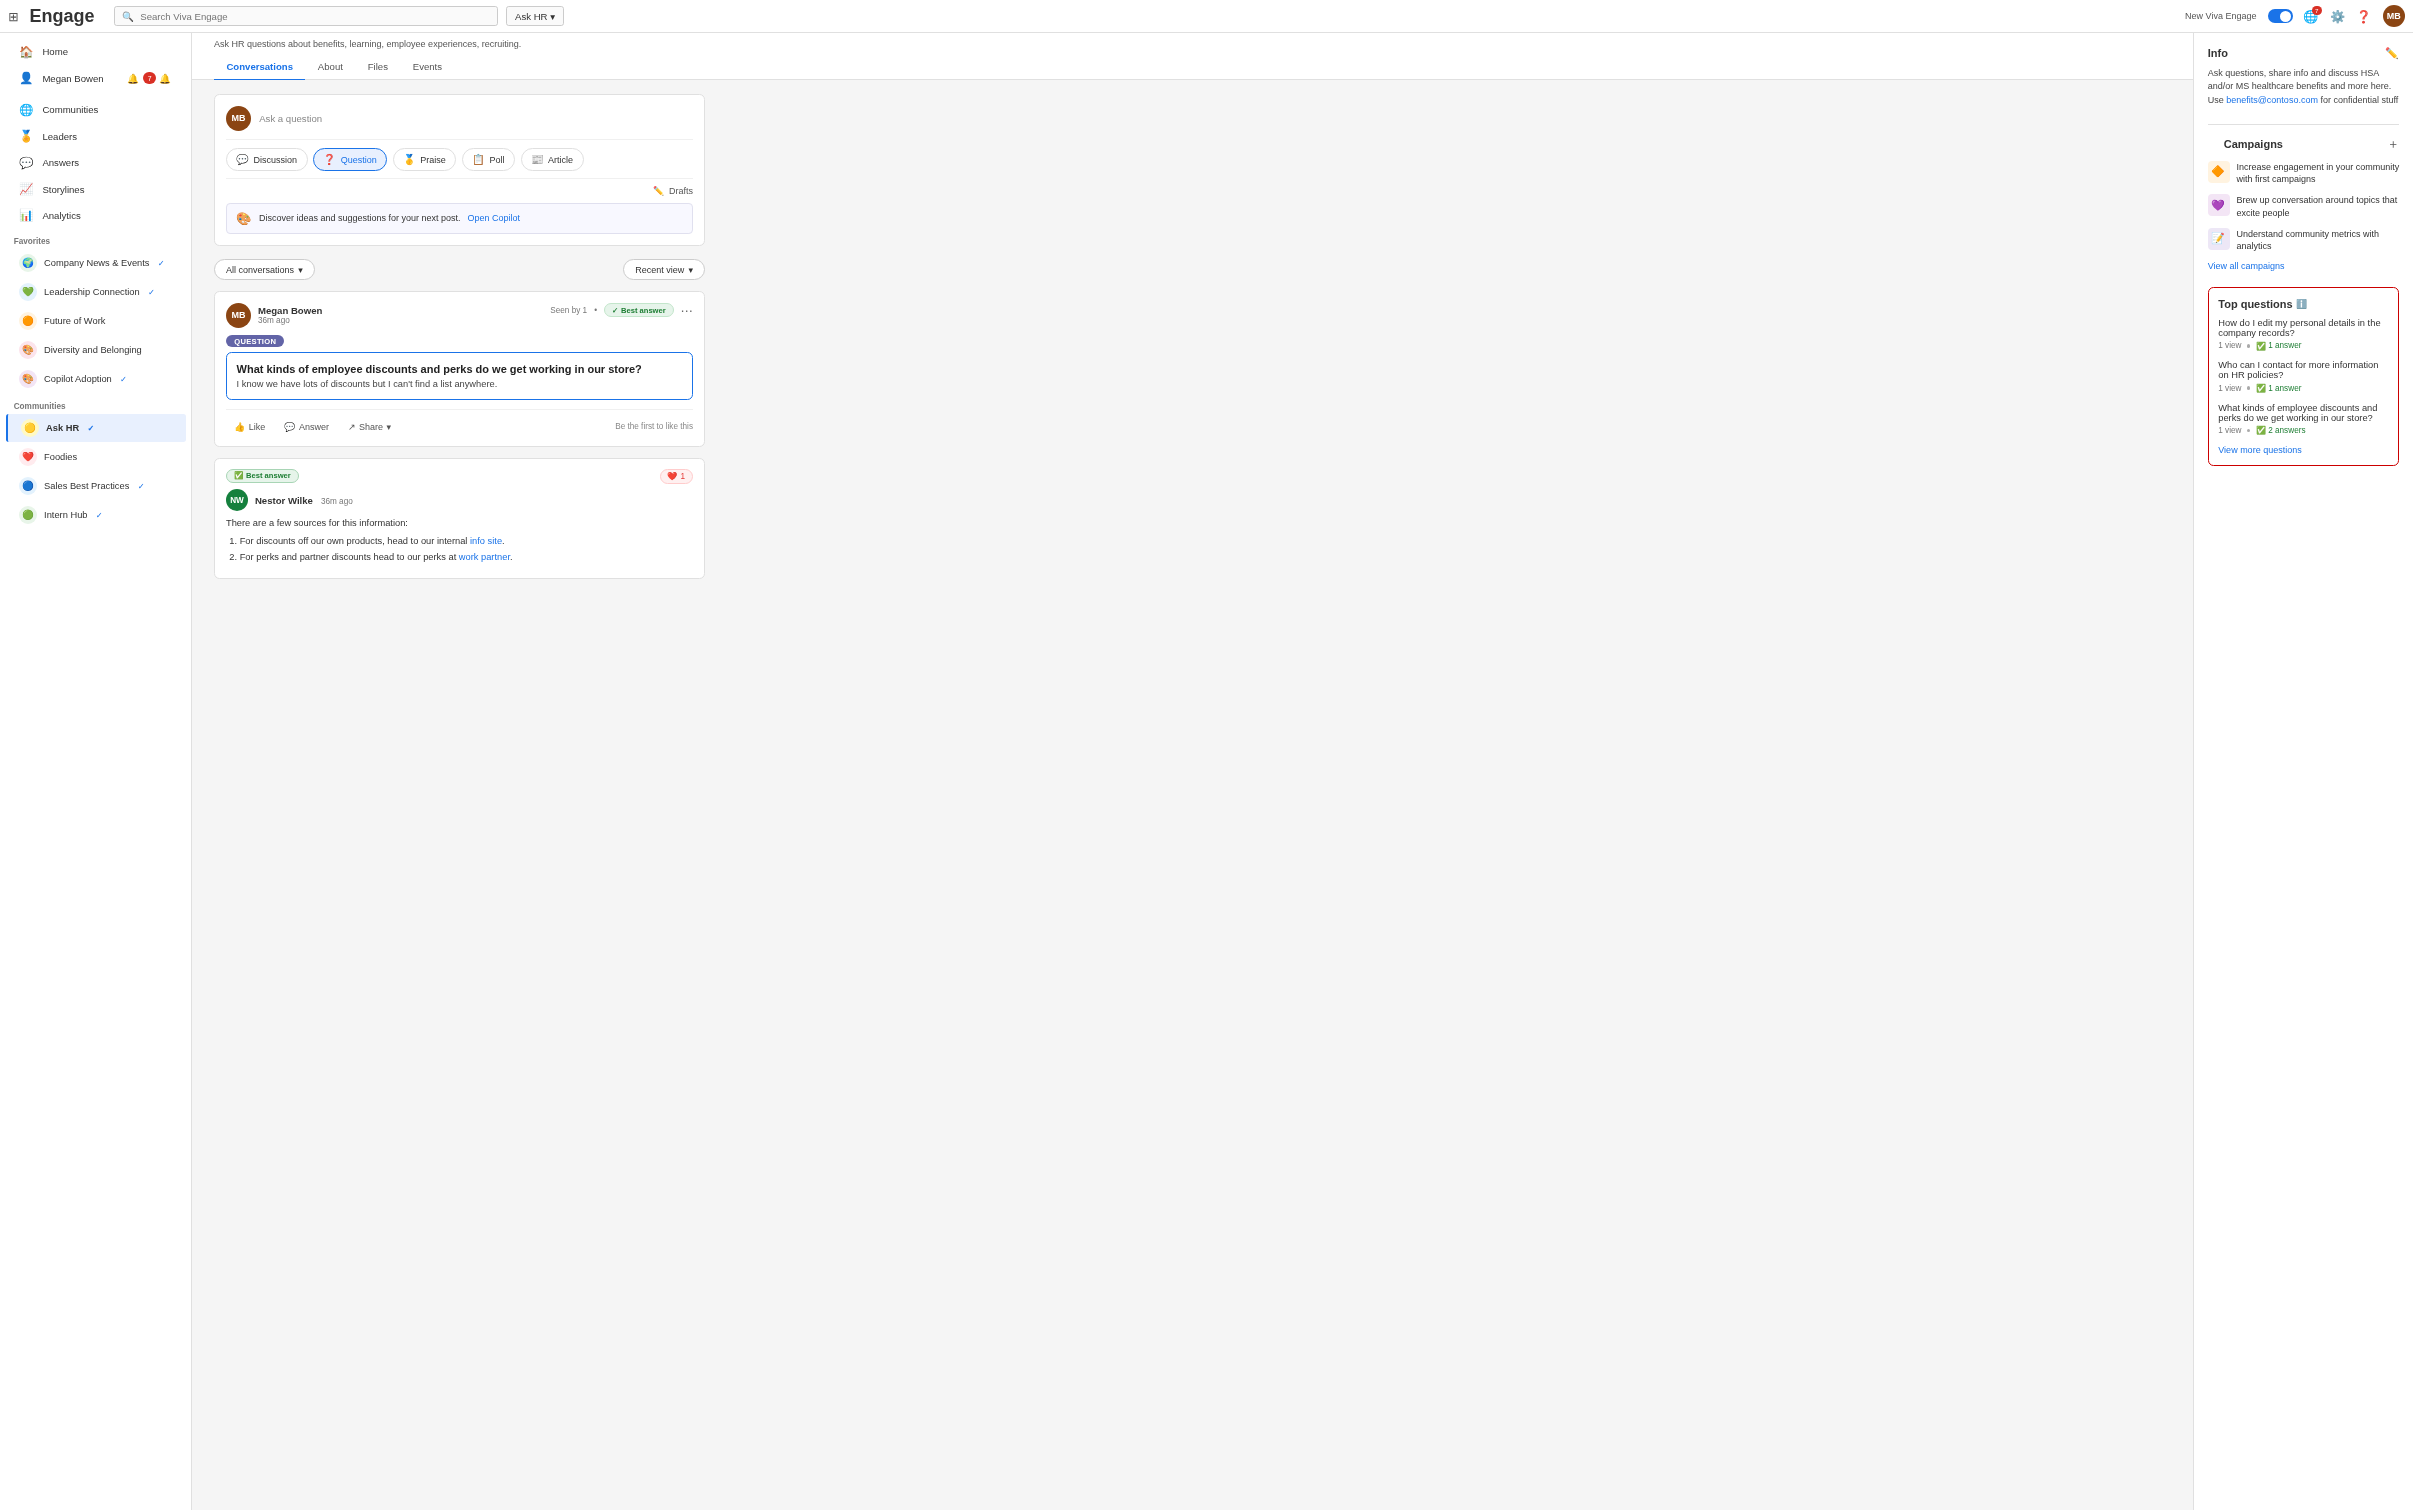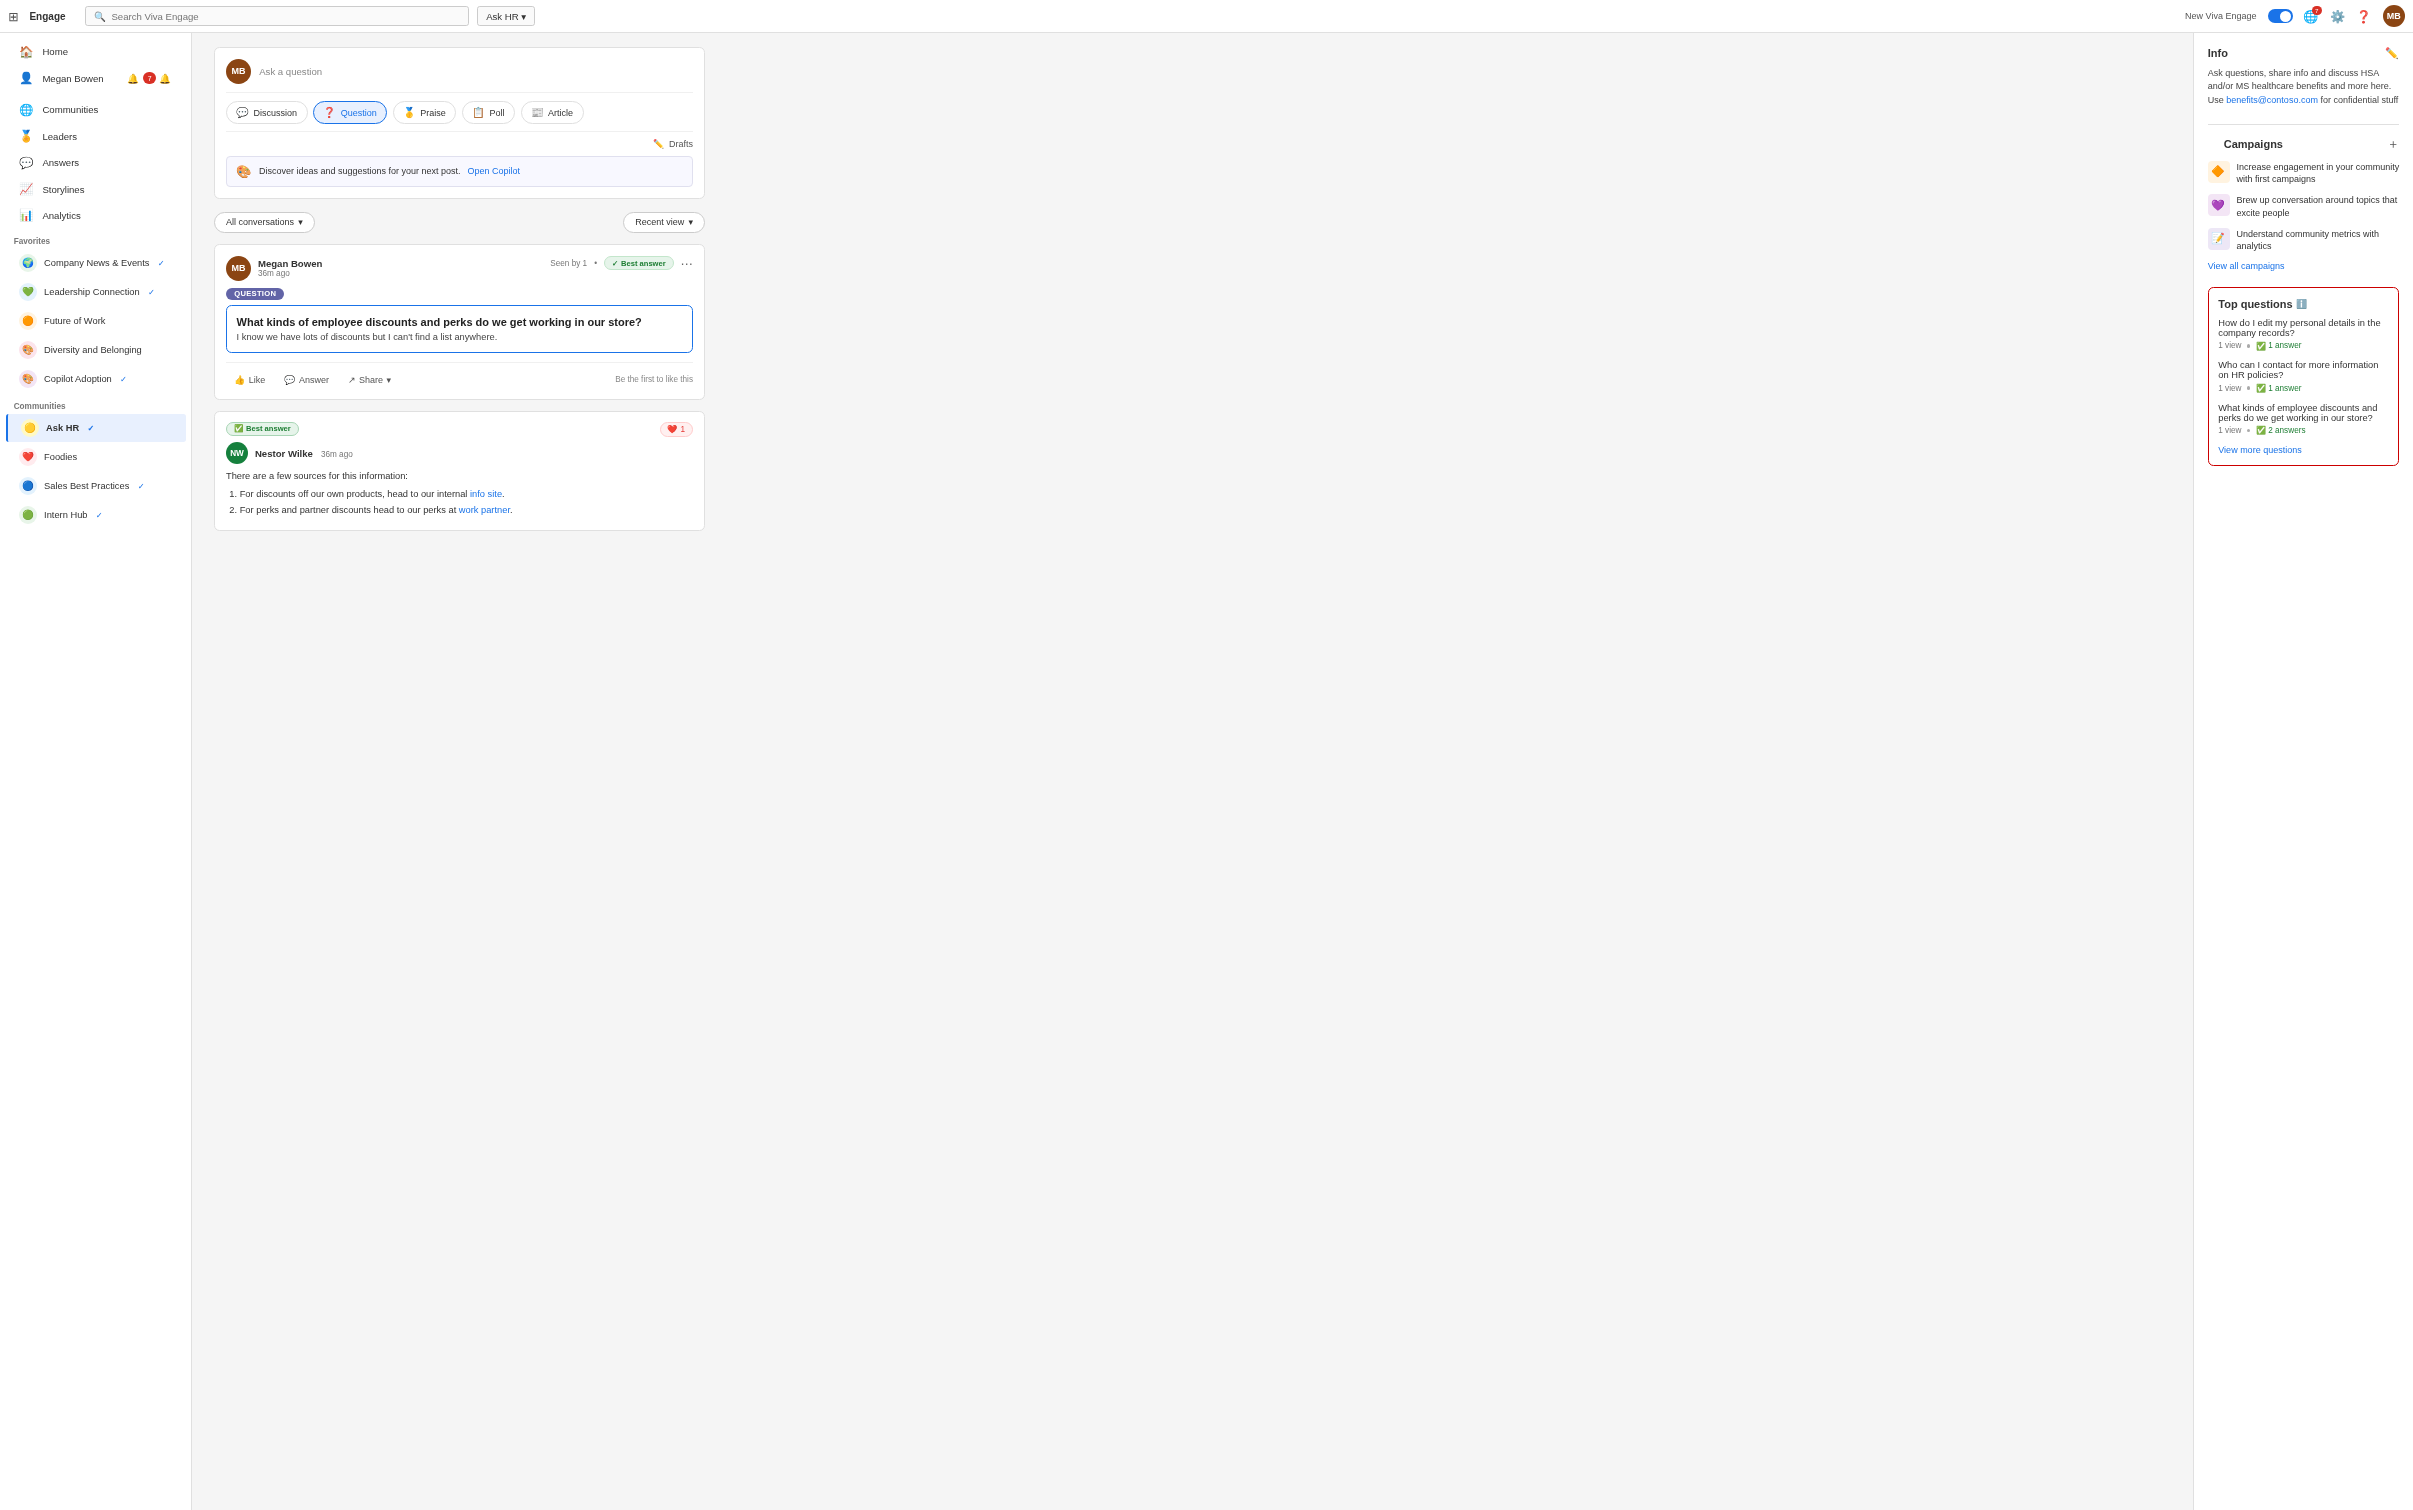--- a/index.html
+++ b/index.html
@@ -6,21 +6,21 @@
     body { font-family: 'Segoe UI', Arial, sans-serif; font-size: 9.6px; background: #f5f5f5; color: #333; display: flex; height: 100vh; overflow: hidden; }
 
     
     .topbar {
       position: fixed; top: 0; left: 0; right: 0; height: 33px;
       background: #fff; border-bottom: 0.7px solid #e0e0e0;
       display: flex; align-items: center; padding: 0 8.2px; z-index: 100;
       gap: 8.2px;
     }
     .topbar-grid-icon { color: #555; font-size: 12.4px; cursor: pointer; margin-right: 2.7px; }
-    .topbar-brand { font-size: 10px; font-weight: 600; color: #333; margin-right: 11px; }
+    .topbar-brand { font-size: 18px; font-weight: 600; color: #333; margin-right: 11px; }
     .topbar-search {
       flex: 1; max-width: 384px; display: flex; align-items: center;
       border: 0.7px solid #ccc; border-radius: 2.7px; padding: 3.4px 8.2px; background: #fafafa; gap: 5.5px;
     }
     .topbar-search input { border: none; background: transparent; outline: none; flex: 1; font-size: 9.6px; }
     .ask-hr-btn {
       display: flex; align-items: center; gap: 2.7px;
       border: 0.7px solid #ccc; border-radius: 2.7px; padding: 3.4px 8.2px;
       background: #fafafa; cursor: pointer; font-size: 9.6px; white-space: nowrap;
     }
@@ -271,20 +271,29 @@
       <span class="fav-verified">✓</span>
     </div>
     <div class="sidebar-fav-item">
       <div class="fav-circle" style="background:#e8f5e9;">🟢</div>
       <span>Intern Hub</span>
       <span class="fav-verified">✓</span>
     </div>
   </div>
 
   <div class="main-content">
+    <div class="community-header">
+      <div class="community-desc">Ask HR questions about benefits, learning, employee experiences, recruiting.</div>
+      <div class="community-tabs">
+        <div class="tab active">Conversations</div>
+        <div class="tab">About</div>
+        <div class="tab">Files</div>
+        <div class="tab">Events</div>
+      </div>
+    </div>
 
     <div class="feed-area">
 
       <div class="compose-box">
         <div class="compose-top">
           <div class="compose-avatar">MB</div>
           <div class="compose-placeholder">Ask a question</div>
         </div>
         <div class="compose-types">
           <div class="compose-type-btn">

